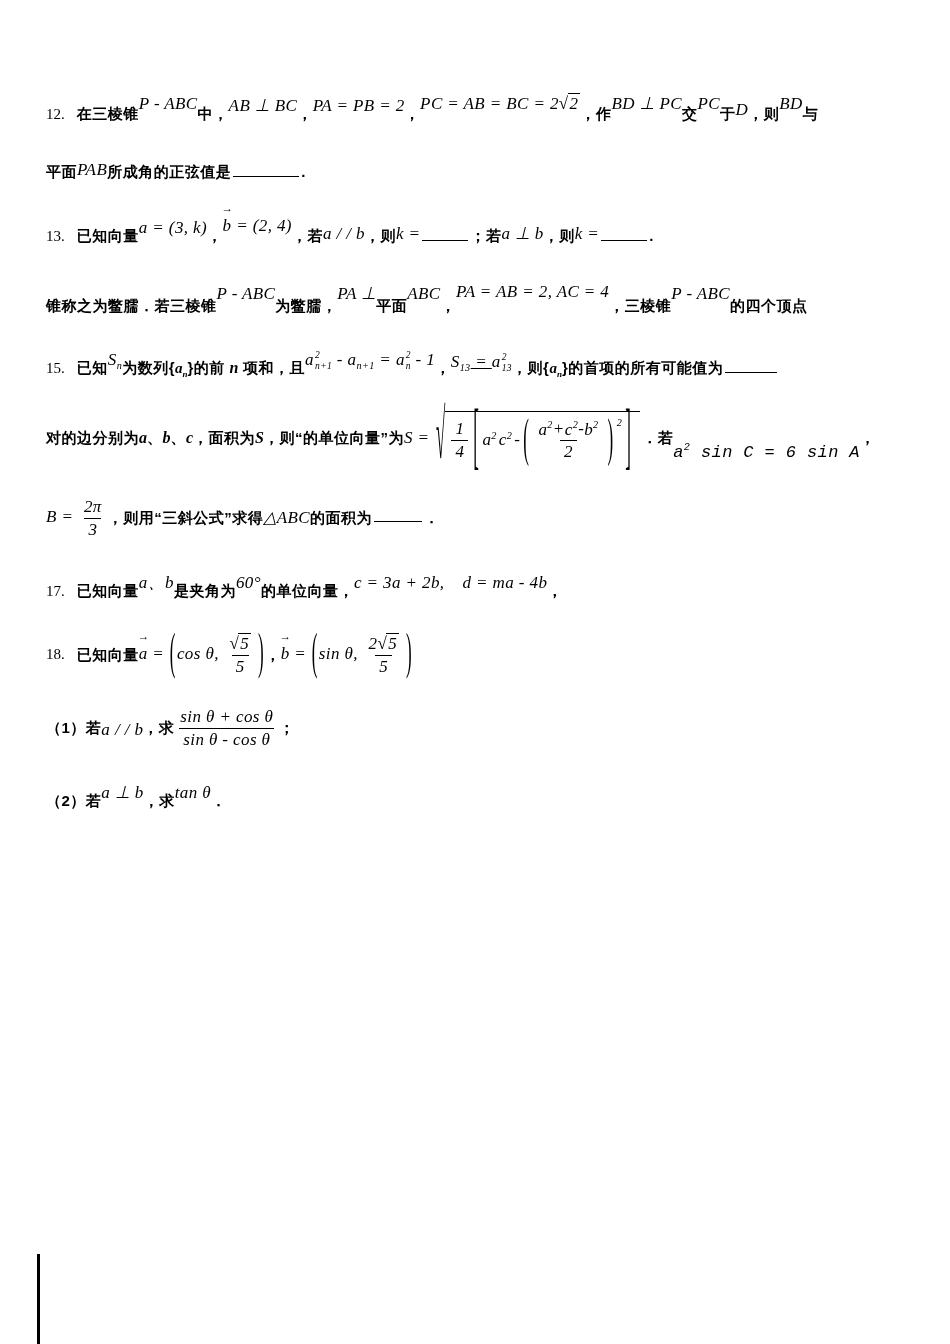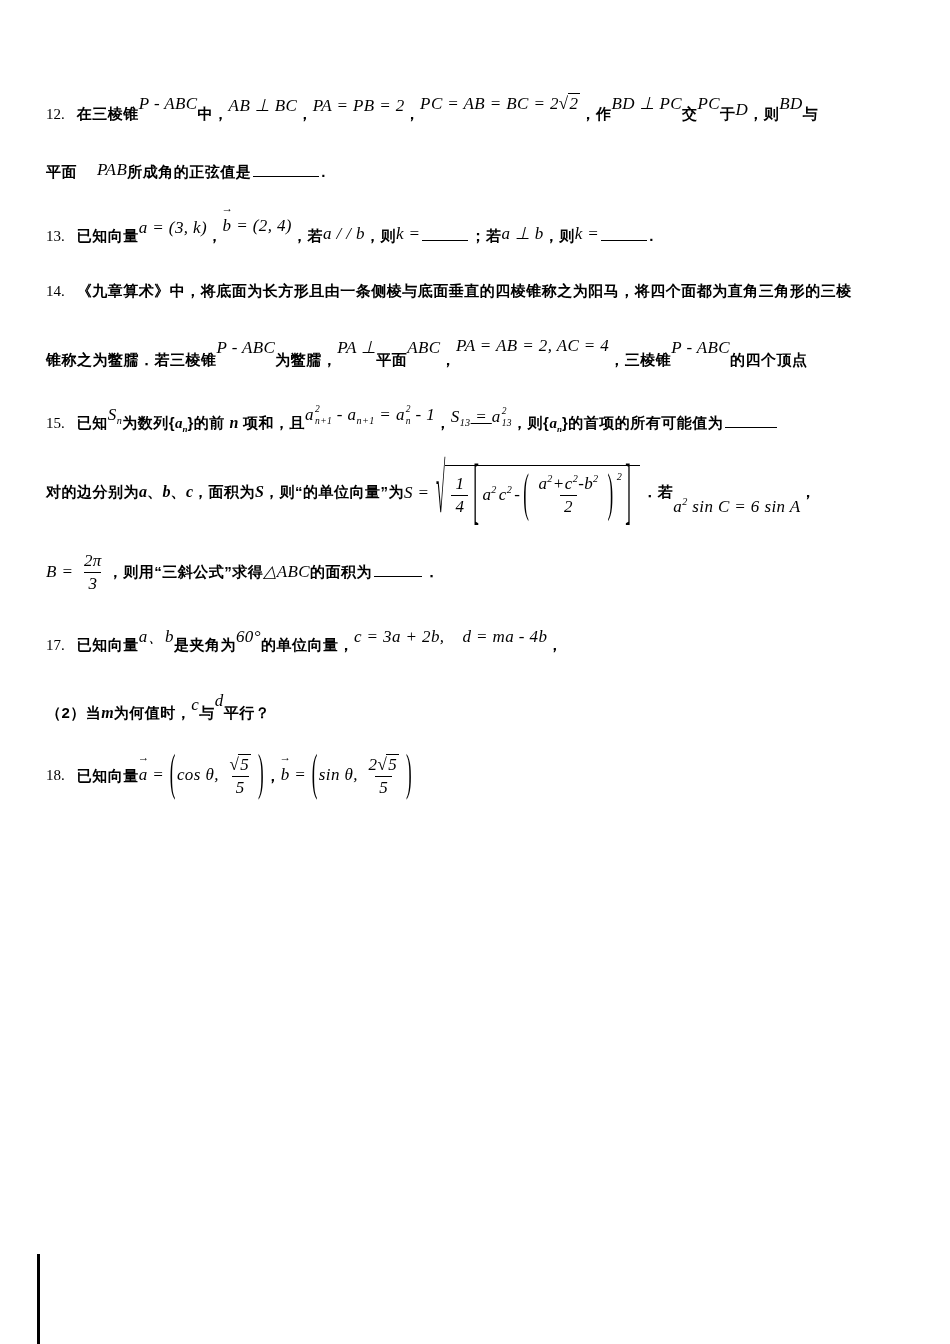--- a/index.html
+++ b/index.html
@@ -54,27 +54,26 @@
   .vbar{display:inline-block;width:1.3px;height:34px;background:#000;vertical-align:middle;margin:0 3px;}
   .sp{display:inline-block;height:1px;}
   .edge-mark{position:absolute;left:37px;bottom:0;width:3px;height:90px;background:#000;}
 </style>
 </head>
 <body>
 
 <div class="page">
   <div class="block">
       <div class="line"><span class="qnum">12.</span><span class="cn">在三棱锥</span><span class="math" style="vertical-align: 10px;">P - ABC</span><span class="cn">中，</span><span class="math" style="vertical-align: 8px;">AB ⊥ BC</span><span class="cn">，</span><span class="math" style="vertical-align: 8px;">PA = PB = 2</span><span class="cn">，</span><span class="math" style="vertical-align: 10px;"><span>PC = AB = BC = 2</span><span class="sq"><span class="s">√</span><span class="b">2</span></span></span><span class="cn">，作</span><span class="math" style="vertical-align: 10px;">BD ⊥ PC</span><span class="cn">交</span><span class="math" style="vertical-align: 10px;">PC</span><span class="cn">于</span><span class="math" style="vertical-align: 4px;">D</span><span class="cn">，则</span><span class="math" style="vertical-align: 10px;">BD</span><span class="cn">与</span></div>
-      <div class="line"><span class="cn">平面</span><span class="math" style="vertical-align: 2px; margin-left: 20px;">PAB</span><span class="cn">所成角的正弦值是</span><span class="blank" style="width: 66px;"></span><span class="cn">.</span></div>
+      <div class="line"><span class="cn">平面</span><span class="math" style="vertical-align: 2px;">PAB</span><span class="cn">所成角的正弦值是</span><span class="blank" style="width: 66px;"></span><span class="cn">.</span></div>
     </div>
   <div class="block">
       <div class="line"><span class="qnum">13.</span><span class="cn">已知向量</span><span class="math" style="vertical-align: 8px;">a = (3, k)</span><span class="cn">，</span><span class="math" style="vertical-align: 10px;"><span class="vec"><span class="ar">→</span><span>b</span></span><span> = (2, 4)</span></span><span class="cn">，若</span><span class="math" style="vertical-align: 2px;">a / / b</span><span class="cn">，则</span><span class="math" style="vertical-align: 2px;">k =</span><span class="blank" style="width: 46px;"></span><span class="cn">；若</span><span class="math" style="vertical-align: 2px;">a ⊥ b</span><span class="cn">，则</span><span class="math" style="vertical-align: 2px;">k =</span><span class="blank" style="width: 46px;"></span><span class="cn">.</span></div>
     </div>
   <div class="block">
-      <div class="line"><span class="qnum">14.</span><span class="cn">《九章算术》中，将底面为长方形且由一条侧棱与底面垂直的四棱锥称之为阳马，将四个面都为直角三角形的三棱</span></div>
       <div class="line"><span class="cn">锥称之为鳖臑．若三棱锥</span><span class="math" style="vertical-align: 12px;">P - ABC</span><span class="cn">为鳖臑，</span><span class="math" style="vertical-align: 12px;">PA ⊥</span><span class="cn">平面</span><span class="math" style="vertical-align: 12px;">ABC</span><span class="cn">，</span><span class="math" style="vertical-align: 14px;">PA = AB = 2, AC = 4</span><span class="cn">，三棱锥</span><span class="math" style="vertical-align: 12px;">P - ABC</span><span class="cn">的四个顶点</span></div>
     </div>
   <div class="block">
       <div class="line"><span class="qnum">15.</span><span class="cn">已知</span><span class="math" style="vertical-align: 8px;"><span class="scr"><span>S</span><sub>n</sub></span></span><span class="cn">为数列{</span><span class="scr bold"><span>a</span><sub>n</sub></span><span class="cn">}的前 </span><span class="bi">n</span><span class="cn"> 项和，且</span><span class="math" style="vertical-align: 8px;"><span class="scr"><span>a</span><span class="stk">
               <span>2</span>
               <span>n+1</span>
             </span></span><span> - </span><span class="scr"><span>a</span><sub>n+1</sub></span><span> = </span><span class="scr"><span>a</span><span class="stk">
               <span>2</span>
               <span>n</span>
             </span></span><span> - 1</span></span><span class="cn">，</span><span class="math" style="vertical-align: 6px; text-decoration: underline;"><span class="scr"><span>S</span><sub>13</sub></span><span> = </span><span class="scr"><span>a</span><span class="stk">
@@ -102,38 +101,42 @@
                   <span class="scr"><span>c</span><sup>2</sup></span>
                   <span> - </span>
                   <span class="scr"><span>b</span><sup>2</sup></span>
                 </span>
                 <span class="fd">2</span>
               </span>
               <span class="bigp" style="--sy: 3.1;">)</span>
               <sup>2</sup>
               <span class="bigp" style="--sy: 4.4;">]</span>
             </span>
-          </span></span><span class="cn">．若</span><span class="math" style="vertical-align: -14px;"><span class="scr"><span>a</span><sup>2</sup></span><span> sin C = 6 sin A</span></span><span class="cn">，</span></div>
+          </span></span><span class="cn">．若</span><span class="math" style="vertical-align: -14px; font-family: Liberation Mono, monospace;"><span class="scr"><span>a</span><sup>2</sup></span><span> sin C = 6 sin A</span></span><span class="cn">，</span></div>
       <div class="line"><span class="math"><span>B = </span><span class="frac">
             <span class="fn">2π</span>
             <span class="fd">3</span>
           </span></span><span class="cn">，则用“三斜公式”求得</span><span class="math">△ABC</span><span class="cn">的面积为</span><span class="blank" style="width: 48px;"></span><span class="cn">．</span></div>
     </div>
   <div class="block">
       <div class="line"><span class="qnum">17.</span><span class="cn">已知向量</span><span class="math" style="vertical-align: 8px;">a、b</span><span class="cn">是夹角为</span><span class="math" style="vertical-align: 8px;">60°</span><span class="cn">的单位向量，</span><span class="math" style="vertical-align: 8px;">c = 3a + 2b,</span><span class="sp" style="width: 18px;"></span><span class="math" style="vertical-align: 8px;">d = ma - 4b</span><span class="cn">，</span></div>
-      <div class="line"><span class="cn">（2）当</span><span class="bi">m</span><span class="cn">为何值时，</span><span class="math" style="vertical-align: 8px;">c</span><span class="cn">与</span><span class="math" style="vertical-align: 12px;">d</span><span class="cn">平行？</span></div>
     </div>
   <div class="block">
       <div class="line"><span class="qnum">18.</span><span class="cn">已知向量</span><span class="math"><span class="vec"><span class="ar">→</span><span>a</span></span><span> = </span><span class="bigp" style="--sy: 3;">(</span><span>cos θ, </span><span class="frac">
             <span class="fn">
               <span class="sq"><span class="s">√</span><span class="b">5</span></span>
             </span>
             <span class="fd">5</span>
           </span><span class="bigp" style="--sy: 3;">)</span></span><span class="cn">，</span><span class="math"><span class="vec"><span class="ar">→</span><span>b</span></span><span> = </span><span class="bigp" style="--sy: 3;">(</span><span>sin θ, </span><span class="frac">
             <span class="fn">
               <span>2</span>
               <span class="sq"><span class="s">√</span><span class="b">5</span></span>
             </span>
             <span class="fd">5</span>
           </span><span class="bigp" style="--sy: 3;">)</span></span></div>
+      <div class="line"><span class="cn">（1）若</span><span class="math" style="vertical-align: -2px;">a / / b</span><span class="cn">，求</span><span class="math"><span class="frac">
+            <span class="fn">sin θ + cos θ</span>
+            <span class="fd">sin θ - cos θ</span>
+          </span></span><span class="cn">；</span></div>
+      <div class="line"><span class="cn">（2）若</span><span class="math" style="vertical-align: 8px;">a ⊥ b</span><span class="cn">，求</span><span class="math" style="vertical-align: 8px;">tan θ</span><span class="cn">．</span></div>
     </div>
   <div class="edge-mark"></div>
 </div>
 
 </body></html>

